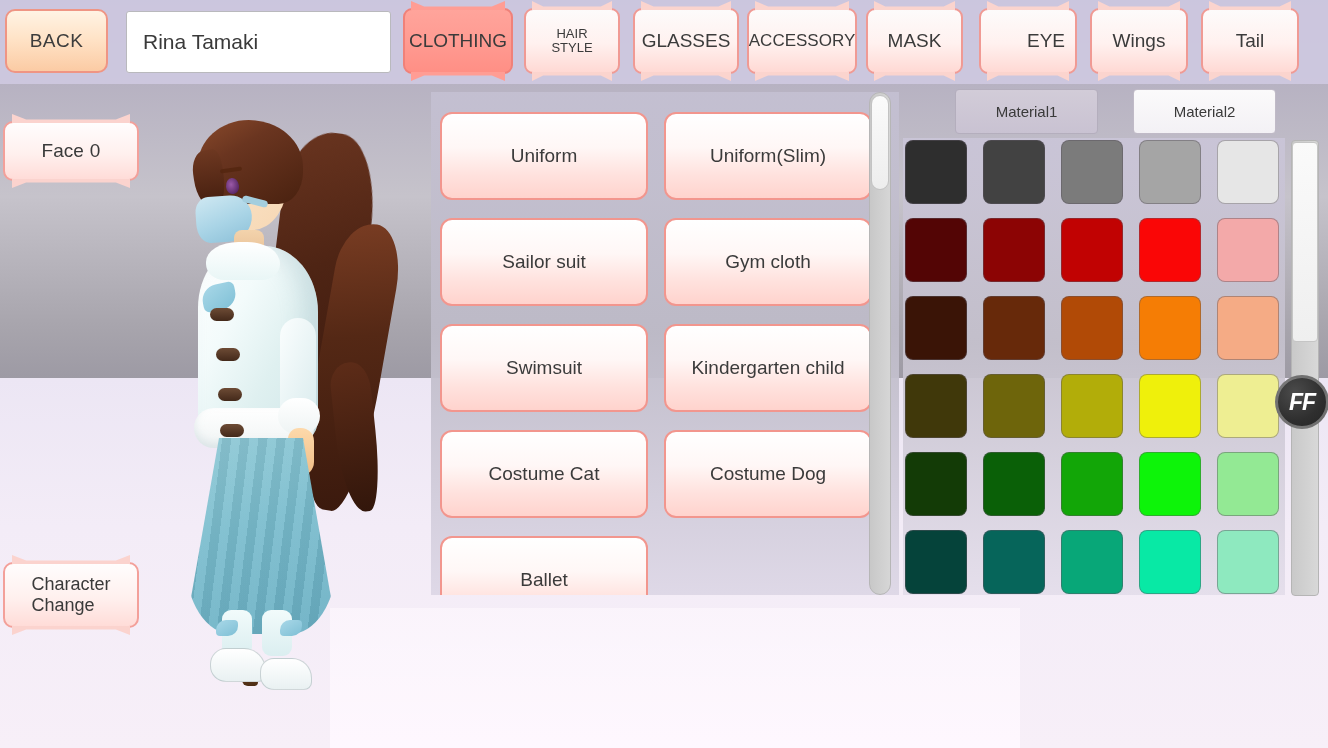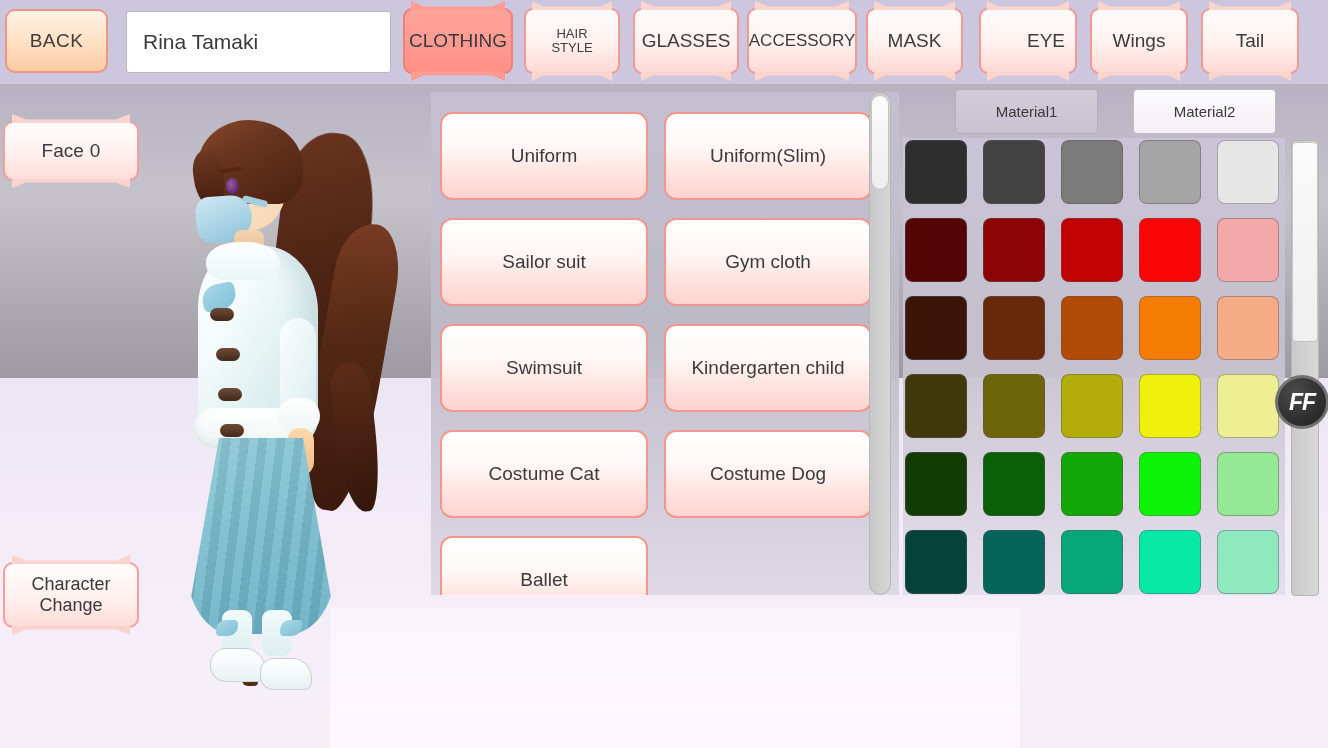--- a/index.html
+++ b/index.html
@@ -191,21 +191,21 @@
     border-color: #f08179;
   }
   .tab.active .wing { background: #ff9d94; }
 
   
   .side-btn {
     position: absolute; left: 3px;
     border: 2px solid #f3a09a; border-radius: 10px;
     background: linear-gradient(180deg,#fffdfd 0%,#fff0ee 55%,#ffdcd8 100%);
     display: flex; align-items: center; justify-content: center;
-    text-align: center; color: #3a3a3a; line-height: 1.14;
+    color: #3a3a3a; line-height: 1.14;
   }
   .side-btn .wing { position: absolute; left: 7px; right: 7px; height: 9px; background: #fbd3ce; }
   .side-btn .wing.top { top: -9px; clip-path: polygon(0% 100%, 0% 0%, 12% 60%, 88% 60%, 100% 0%, 100% 100%); }
   .side-btn .wing.bot { bottom: -9px; clip-path: polygon(0% 0%, 0% 100%, 12% 40%, 88% 40%, 100% 100%, 100% 0%); }
   .btn-face { top: 121px; width: 136px; height: 60px; font-size: 19px; }
   .btn-face .num { margin-left: 6px; }
   .btn-char { top: 562px; width: 136px; height: 66px; font-size: 18px; }
 
   
   .list-panel {

